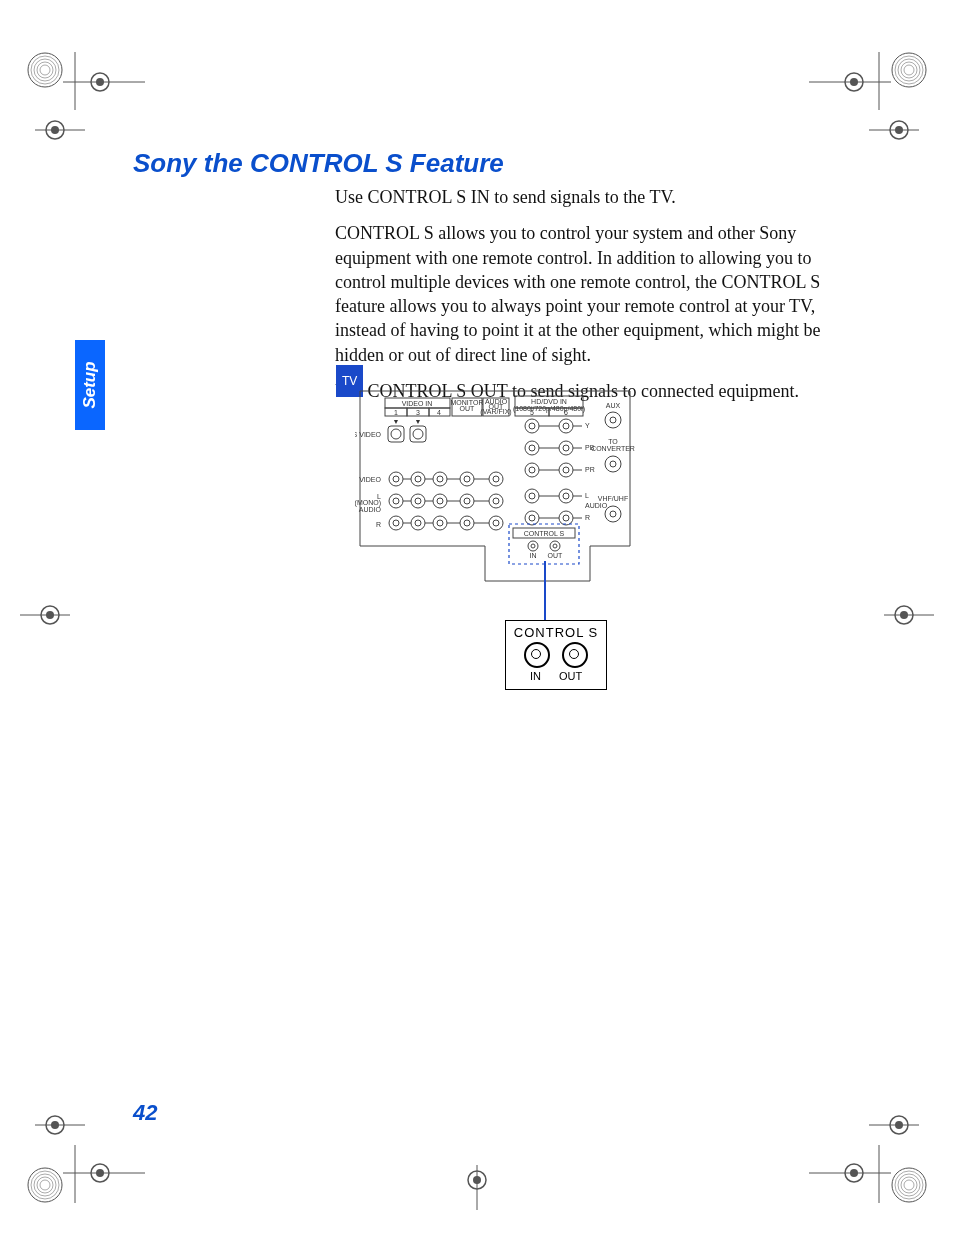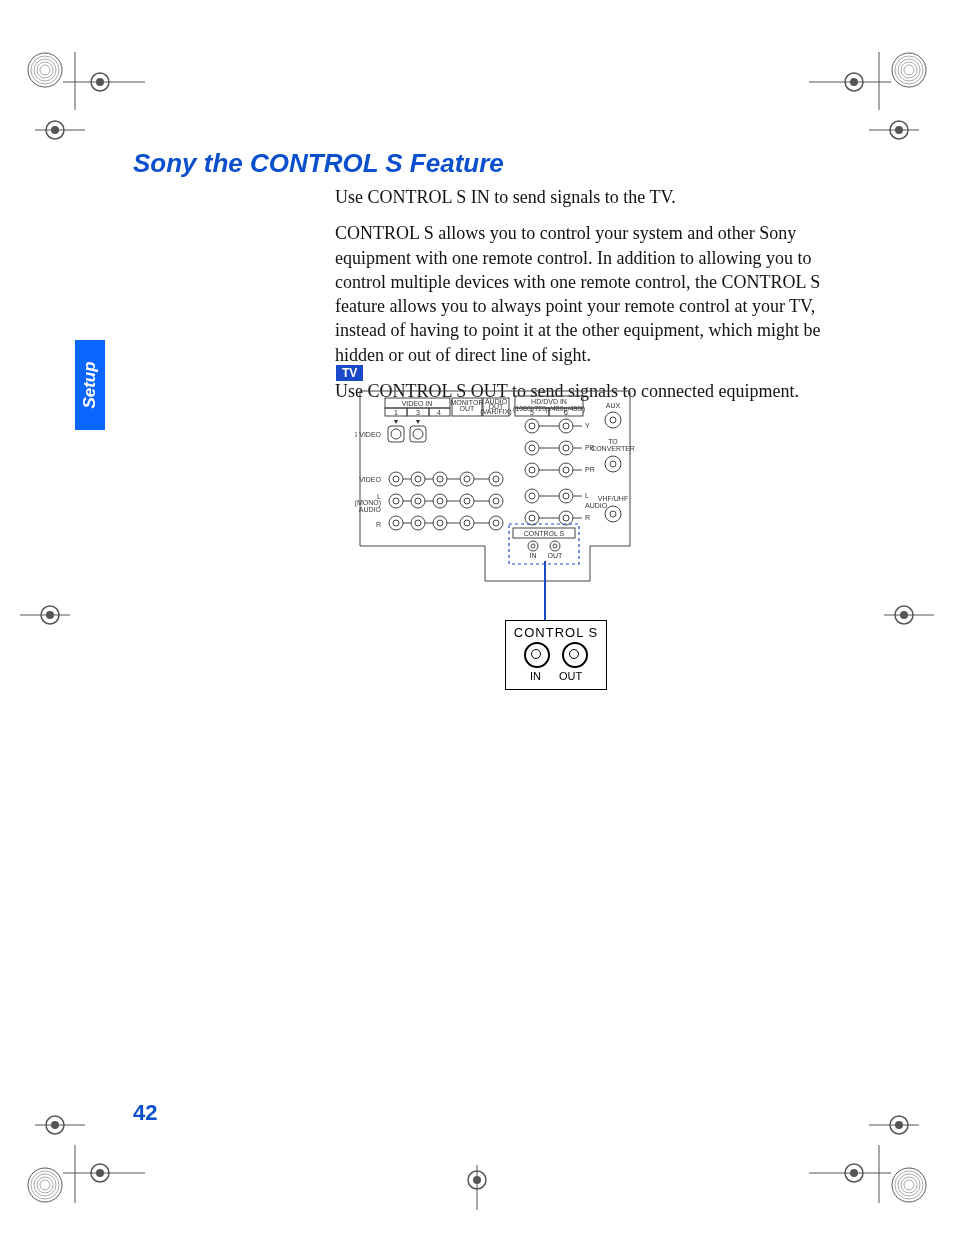--- a/index.html
+++ b/index.html
@@ -2,35 +2,35 @@
 <html><head>
 <meta charset="utf-8">
 <style>
   html,body{margin:0;padding:0;width:954px;height:1235px;background:#fff;font-family:Georgia,'Times New Roman',serif;color:#000;position:relative;overflow:hidden}
   .cropmark{position:absolute;pointer-events:none}
   .side-tab{position:absolute;left:75px;top:340px;width:30px;height:90px;background:#0a66ff;display:flex;align-items:center;justify-content:center}
   .side-tab span{color:#fff;font-weight:bold;font-style:italic;font-family:Arial,Helvetica,sans-serif;font-size:17px;transform:rotate(-90deg);white-space:nowrap}
   .page-title{position:absolute;left:133px;top:148px;font-family:Arial,Helvetica,sans-serif;font-style:italic;font-weight:bold;font-size:26px;color:#0a4fcc}
   .body-text{position:absolute;left:335px;top:185px;width:490px;font-size:18px;line-height:1.35;color:#111}
   .body-text p{margin:0 0 12px 0}
-  .tv-badge{position:absolute;left:336px;top:365px;background:#1a49c9;color:#fff;font-family:Arial,Helvetica,sans-serif;font-weight:bold;font-size:12px;padding:1px 6px}
+  .tv-badge{position:absolute;left:336px;top:365px;background:#1a49c9;color:#fff;font-family:Arial,Helvetica,sans-serif;font-weight:normal;font-size:12px;padding:9px 6px}
   .diagram-box{position:absolute;left:355px;top:386px;width:280px;height:220px}
   .panel-outline{stroke:#444;stroke-width:1;fill:none}
   .port-outer{stroke:#444;stroke-width:1;fill:none}
   .port-inner{stroke:#444;stroke-width:1;fill:none}
   .tiny-label{font-family:Arial,Helvetica,sans-serif;font-size:7px;fill:#333}
   .highlight-box{stroke:#1a49c9;stroke-width:1.2;stroke-dasharray:3,3;fill:none}
   .callout-box{position:absolute;left:505px;top:620px;width:100px;height:68px;border:1.5px solid #000;background:#fff;text-align:center}
   .callout-title{font-family:Arial,Helvetica,sans-serif;font-size:13px;margin-top:4px;letter-spacing:1px}
   .callout-ports{display:flex;justify-content:center;gap:12px;margin-top:2px}
   .callout-port{width:22px;height:22px;border:2px solid #000;border-radius:50%;position:relative}
   .callout-port::after{content:"";position:absolute;left:5px;top:5px;width:8px;height:8px;border:1.5px solid #000;border-radius:50%}
   .callout-labels{display:flex;justify-content:center;gap:18px;font-family:Arial,Helvetica,sans-serif;font-size:11px;margin-top:2px}
   .callout-line{position:absolute;left:544px;top:561px;width:2px;height:60px;background:#1a49c9}
-  .page-num{position:absolute;left:133px;top:1100px;color:#0a4fcc;font-family:Arial,Helvetica,sans-serif;font-weight:bold;font-size:22px}
+  .page-num{position:absolute;left:133px;top:1100px;color:#0a4fcc;font-family:Arial,Helvetica,sans-serif;font-weight:bold;font-style:italic;font-size:22px}
 </style>
 </head>
 <body>
 
 <svg class="cropmark" style="left:15px;top:40px" width="130" height="100">
   <circle cx="30" cy="30" r="17" fill="none" stroke="#555" stroke-width="1"></circle>
   <g stroke="#555" stroke-width="0.5" fill="none">
     <circle cx="30" cy="30" r="14"></circle>
       <circle cx="30" cy="30" r="11"></circle>
       <circle cx="30" cy="30" r="8"></circle>

